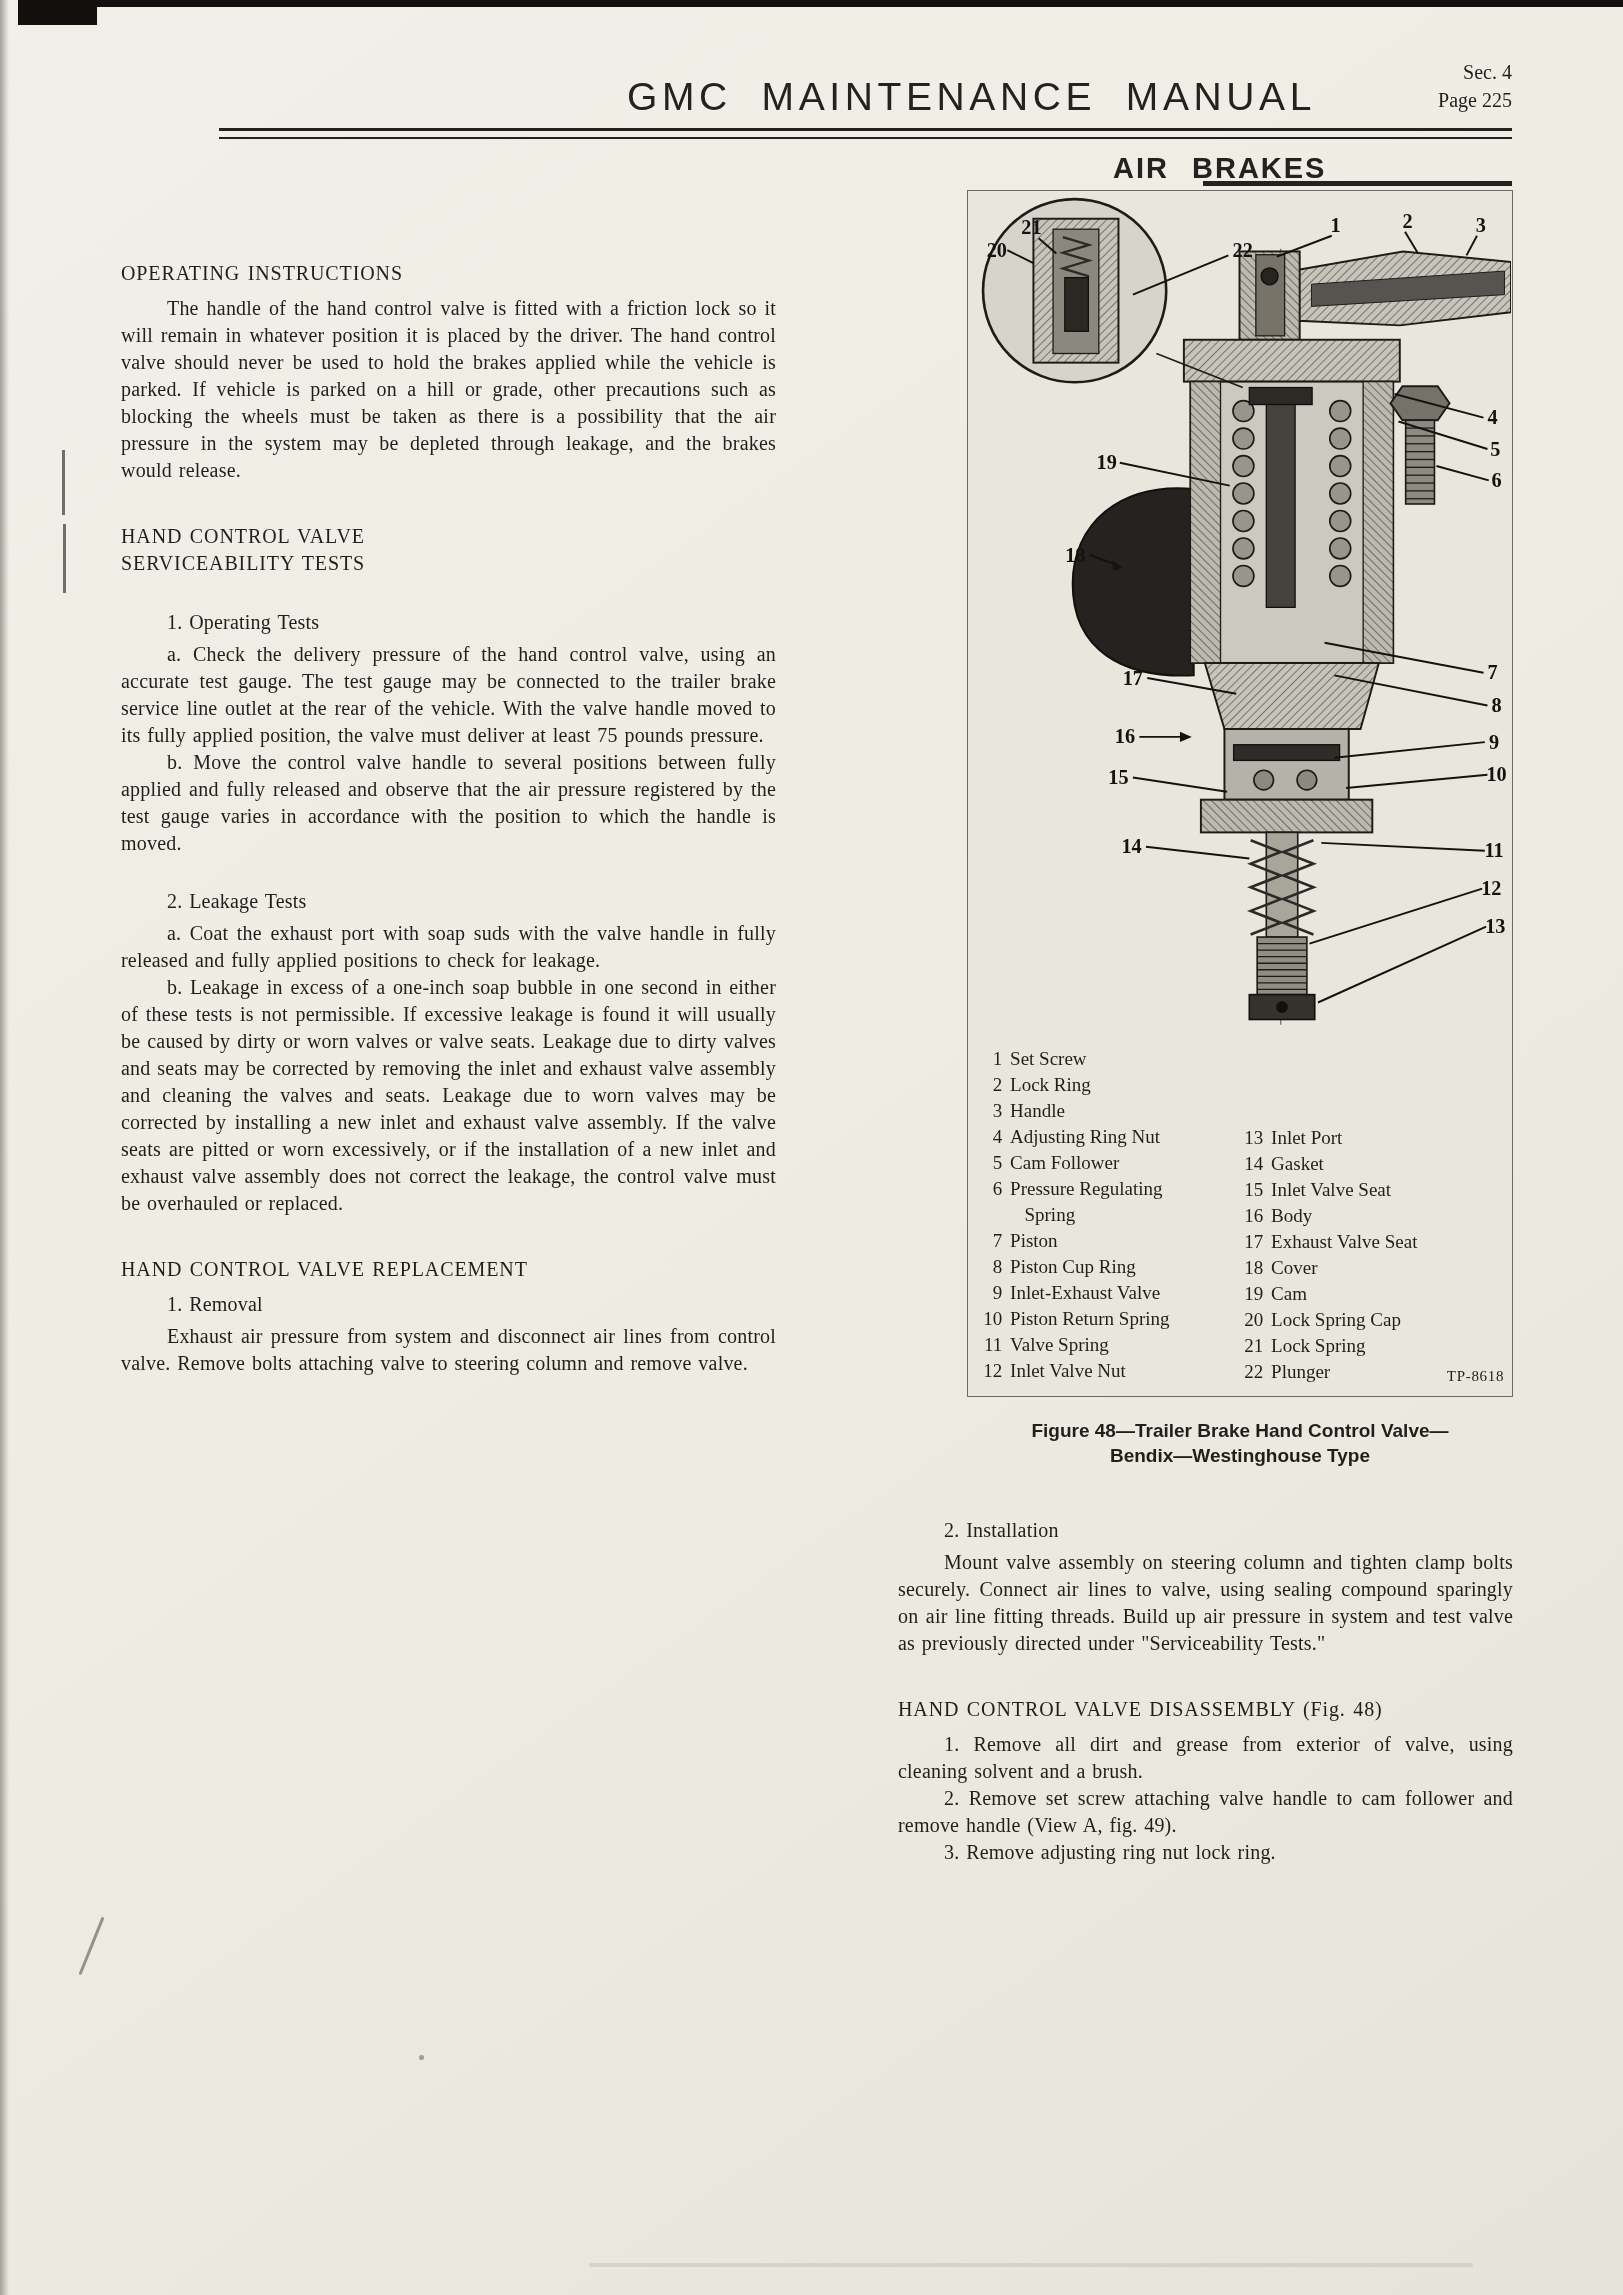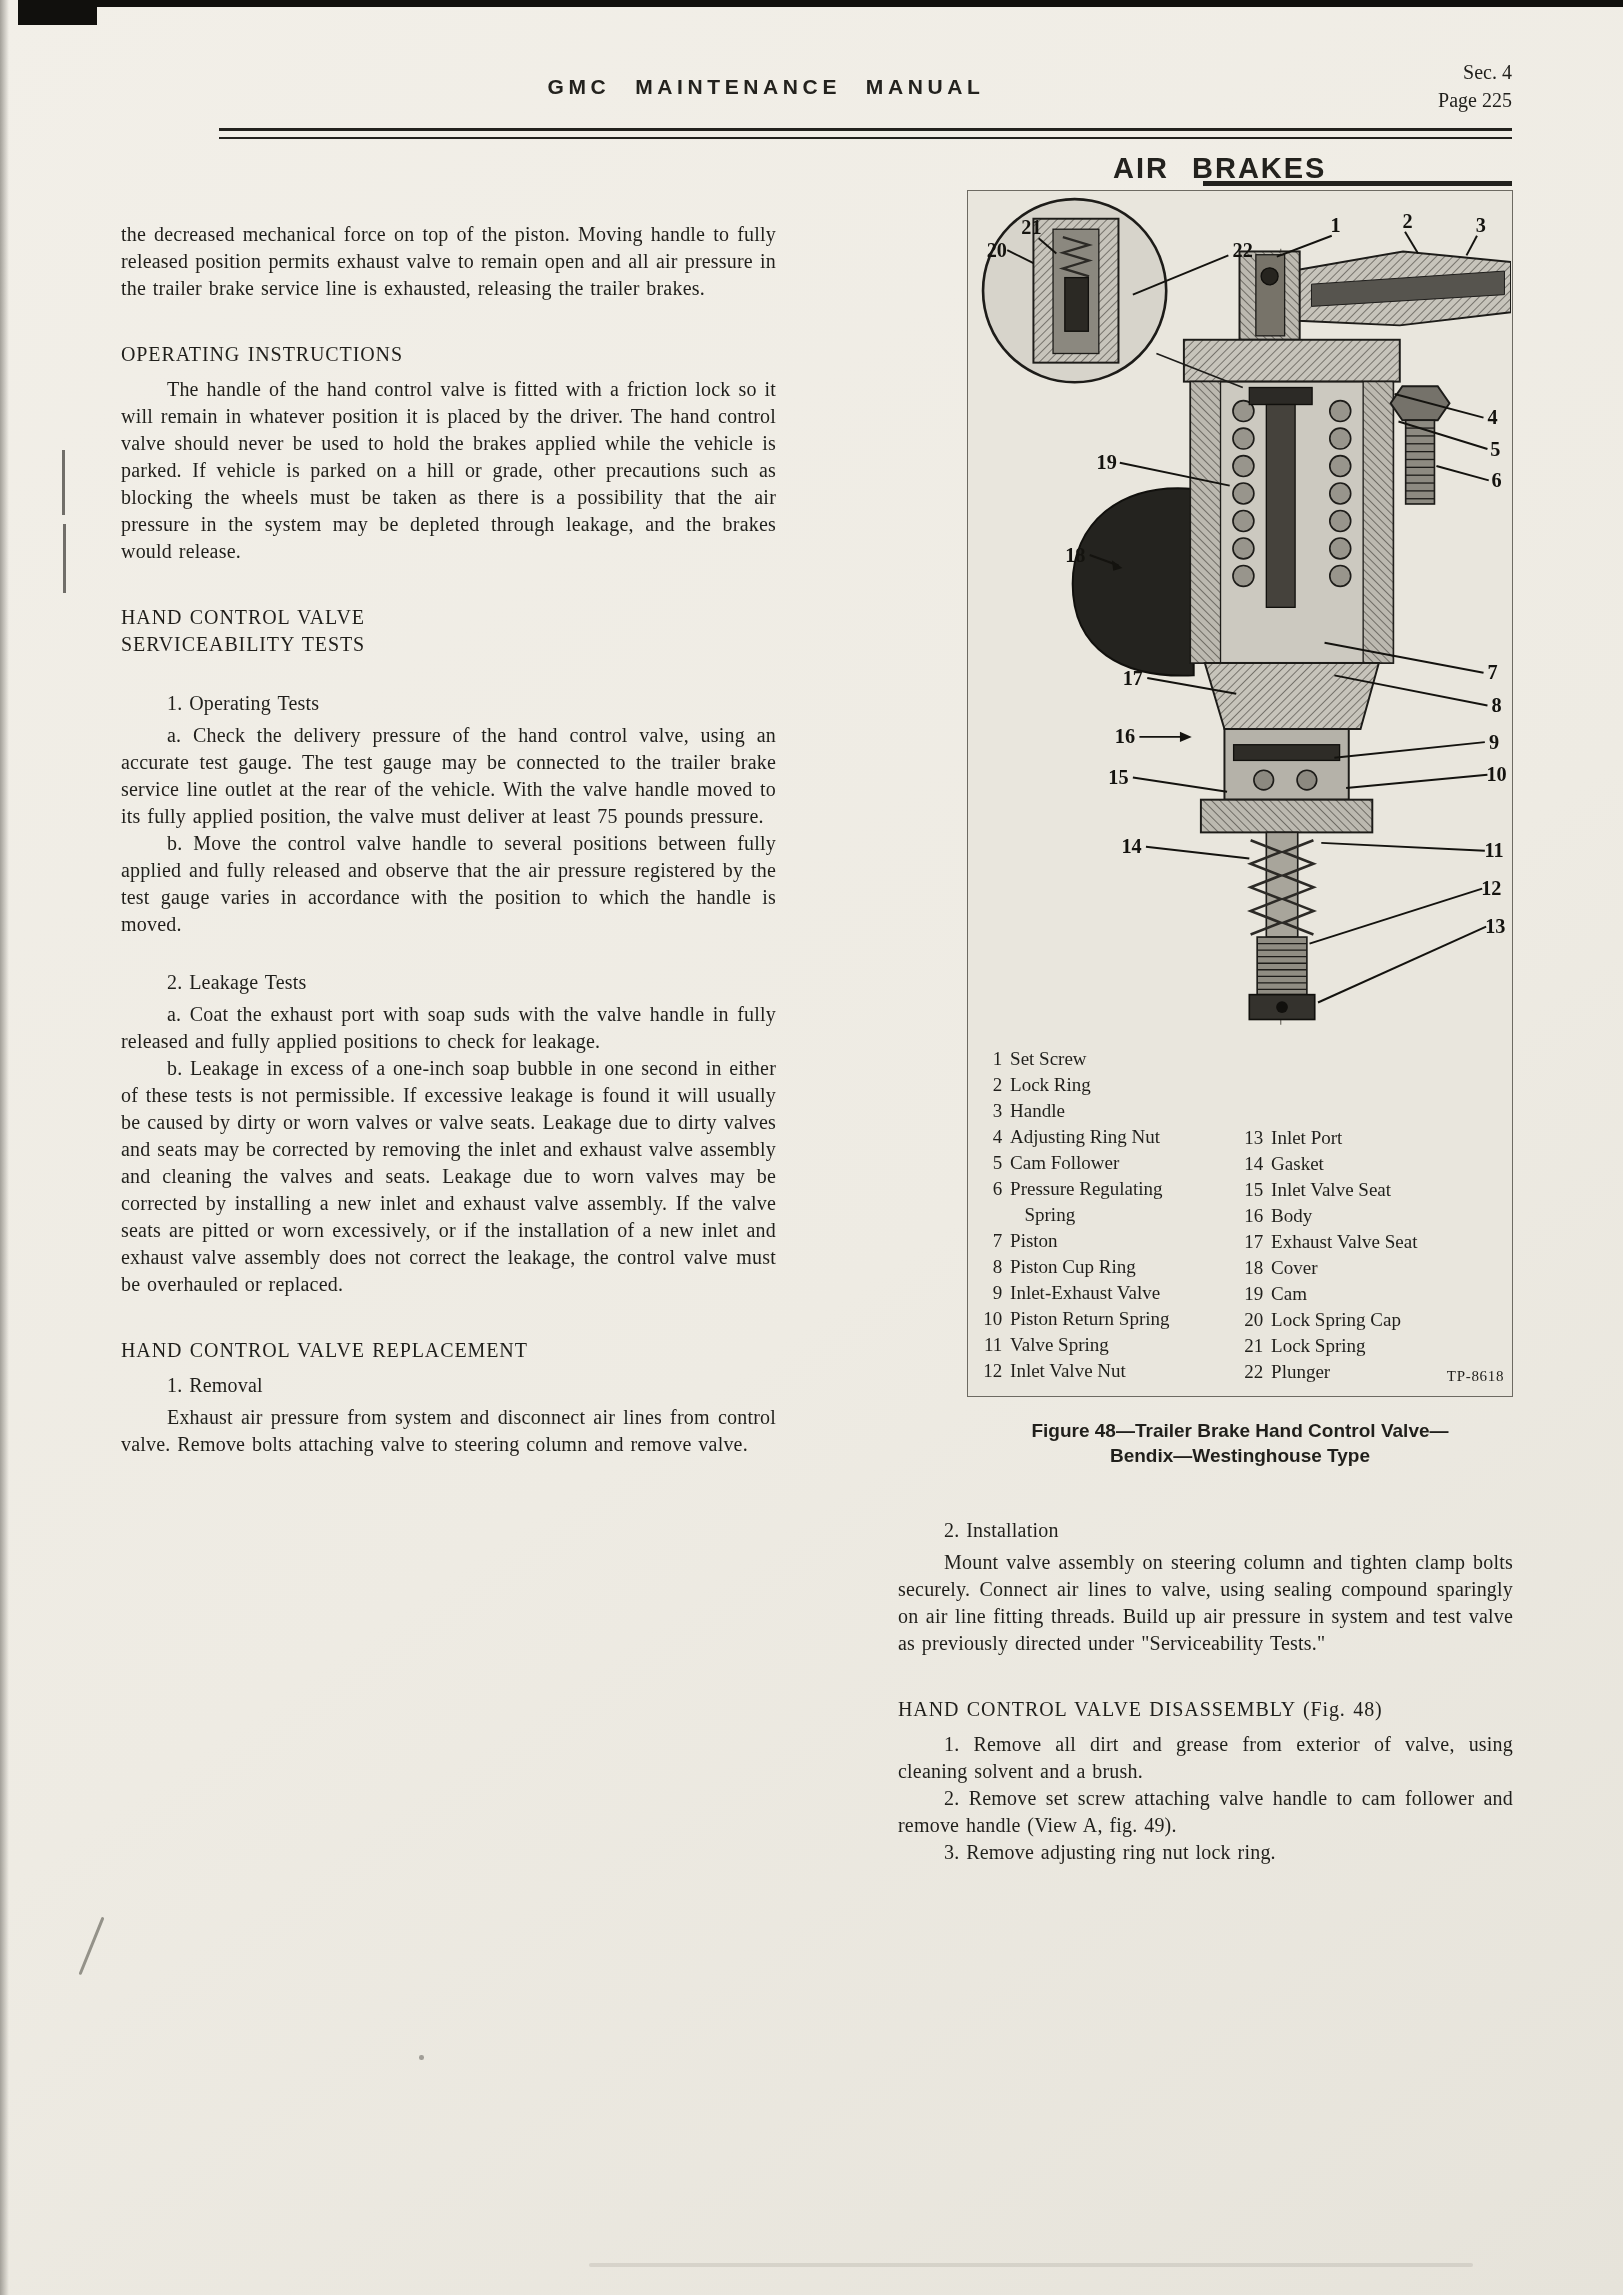--- a/index.html
+++ b/index.html
@@ -17,22 +17,22 @@
                   background:linear-gradient(to right,#a3a099,rgba(230,227,218,0)); }
   .art-mark1 { position:absolute; left:62px;  top:450px;  width:2.6px; height:65px; background:#3a3833; opacity:.7; }
   .art-mark2 { position:absolute; left:63px;  top:524px;  width:2.6px; height:69px; background:#3a3833; opacity:.7; }
   .art-mark3 { position:absolute; left:90px; top:1915px; width:3.3px; height:62px;  background:#4a4840; opacity:.55; transform:rotate(22deg); border-radius:2px; }
   .art-dot    { position:absolute; left:419px; top:2055px; width:4.6px; height:4.6px; border-radius:50%; background:#55534d; opacity:.5; }
   .art-smudge { position:absolute; left:589px; top:2263px; width:884px; height:3.9px; background:#8a877e; opacity:.2; border-radius:2px; }
 
   
   .hdr-right { position:absolute; top:59px; left:1322px; width:190px; text-align:right;
                font-size:20px; line-height:27.5px; }
-  .hdr-title { position:absolute; top:75px; left:216px; width:1100px; text-align:center;
-               font-family:"Liberation Sans",sans-serif; font-weight:bold; font-size:21px;
+  .hdr-title { position:absolute; top:75px; left:216px; width:1100px; text-align:right;
+               font-family:"Liberation Sans",sans-serif; font-weight:normal; font-size:39px;
                letter-spacing:4.6px; word-spacing:14.4px; color:#23221e; }
   .rule-double { position:absolute; top:128px; left:219px; width:1293px; height:10.5px;
                  border-top:3.9px solid #23221e; border-bottom:2px solid #23221e; }
   .air-brakes { position:absolute; top:152px; left:1113px; width:399px; text-align:left;
                 font-family:"Liberation Sans",sans-serif; font-weight:bold; font-size:29px;
                 letter-spacing:2px; word-spacing:13px; color:#23221e; }
   .rule-air { position:absolute; top:181px; left:1203px; width:309px; height:4.6px; background:#23221e; }
 
   
   .col-left  { position:absolute; left:121px;  top:221px;  width:655px; }
@@ -81,21 +81,20 @@
   <div class="hdr-right">
     <div>Sec. 4</div>
     <div>Page 225</div>
   </div>
   <div class="hdr-title">GMC MAINTENANCE MANUAL</div>
   <div class="rule-double"></div>
   <div class="air-brakes">AIR BRAKES</div>
   <div class="rule-air"></div>
 
   <div class="col-left">
-    <p class="noindent">the decreased mechanical force on top of the piston. Moving handle to fully released position permits exhaust valve to remain open and all air pressure in the trailer brake service line is exhausted, releasing the trailer brakes.</p>
     <div class="head">OPERATING INSTRUCTIONS</div>
     <p>The handle of the hand control valve is fitted with a friction lock so it will remain in whatever position it is placed by the driver. The hand control valve should never be used to hold the brakes applied while the vehicle is parked. If vehicle is parked on a hill or grade, other precautions such as blocking the wheels must be taken as there is a possibility that the air pressure in the system may be depleted through leakage, and the brakes would release.</p>
     <div class="head">
       <div>HAND CONTROL VALVE</div>
       <div>SERVICEABILITY TESTS</div>
     </div>
     <div class="subhead">1. Operating Tests</div>
     <p>a. Check the delivery pressure of the hand control valve, using an accurate test gauge. The test gauge may be connected to the trailer brake service line outlet at the rear of the vehicle. With the valve handle moved to its fully applied position, the valve must deliver at least 75 pounds pressure.</p>
     <p>b. Move the control valve handle to several positions between fully applied and fully released and observe that the air pressure registered by the test gauge varies in accordance with the position to which the handle is moved.</p>
     <div class="subhead">2. Leakage Tests</div>

